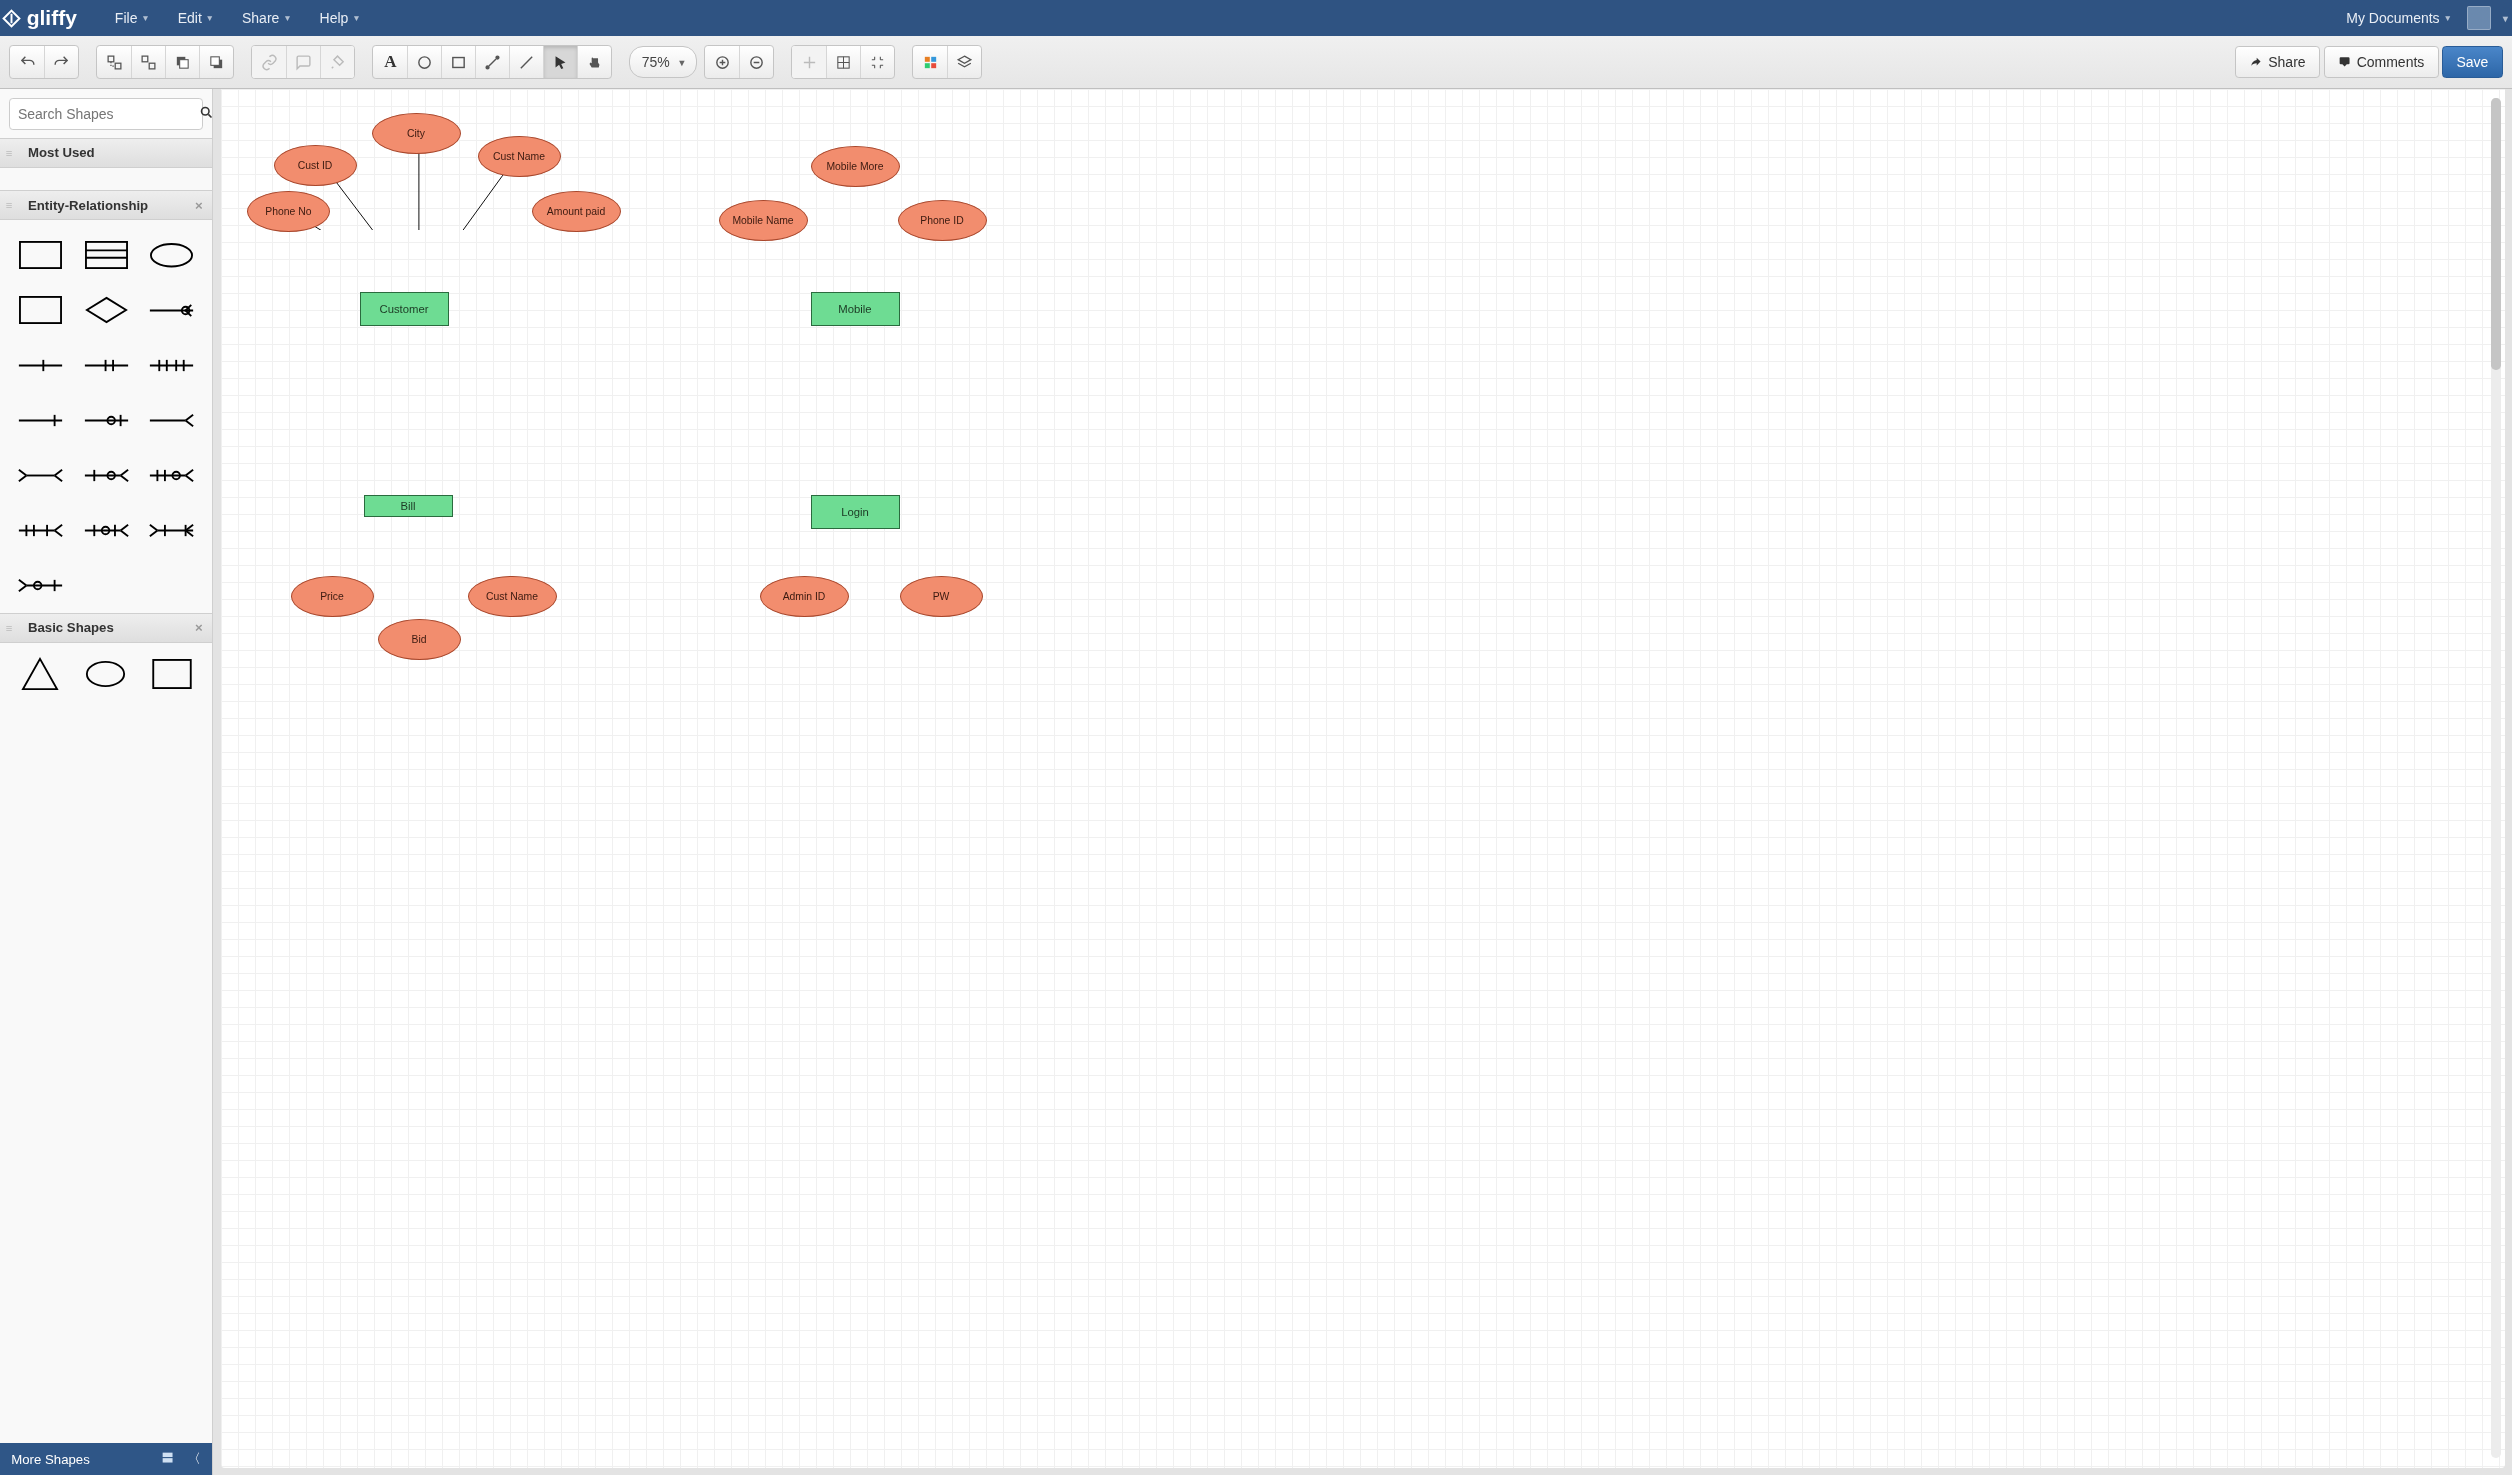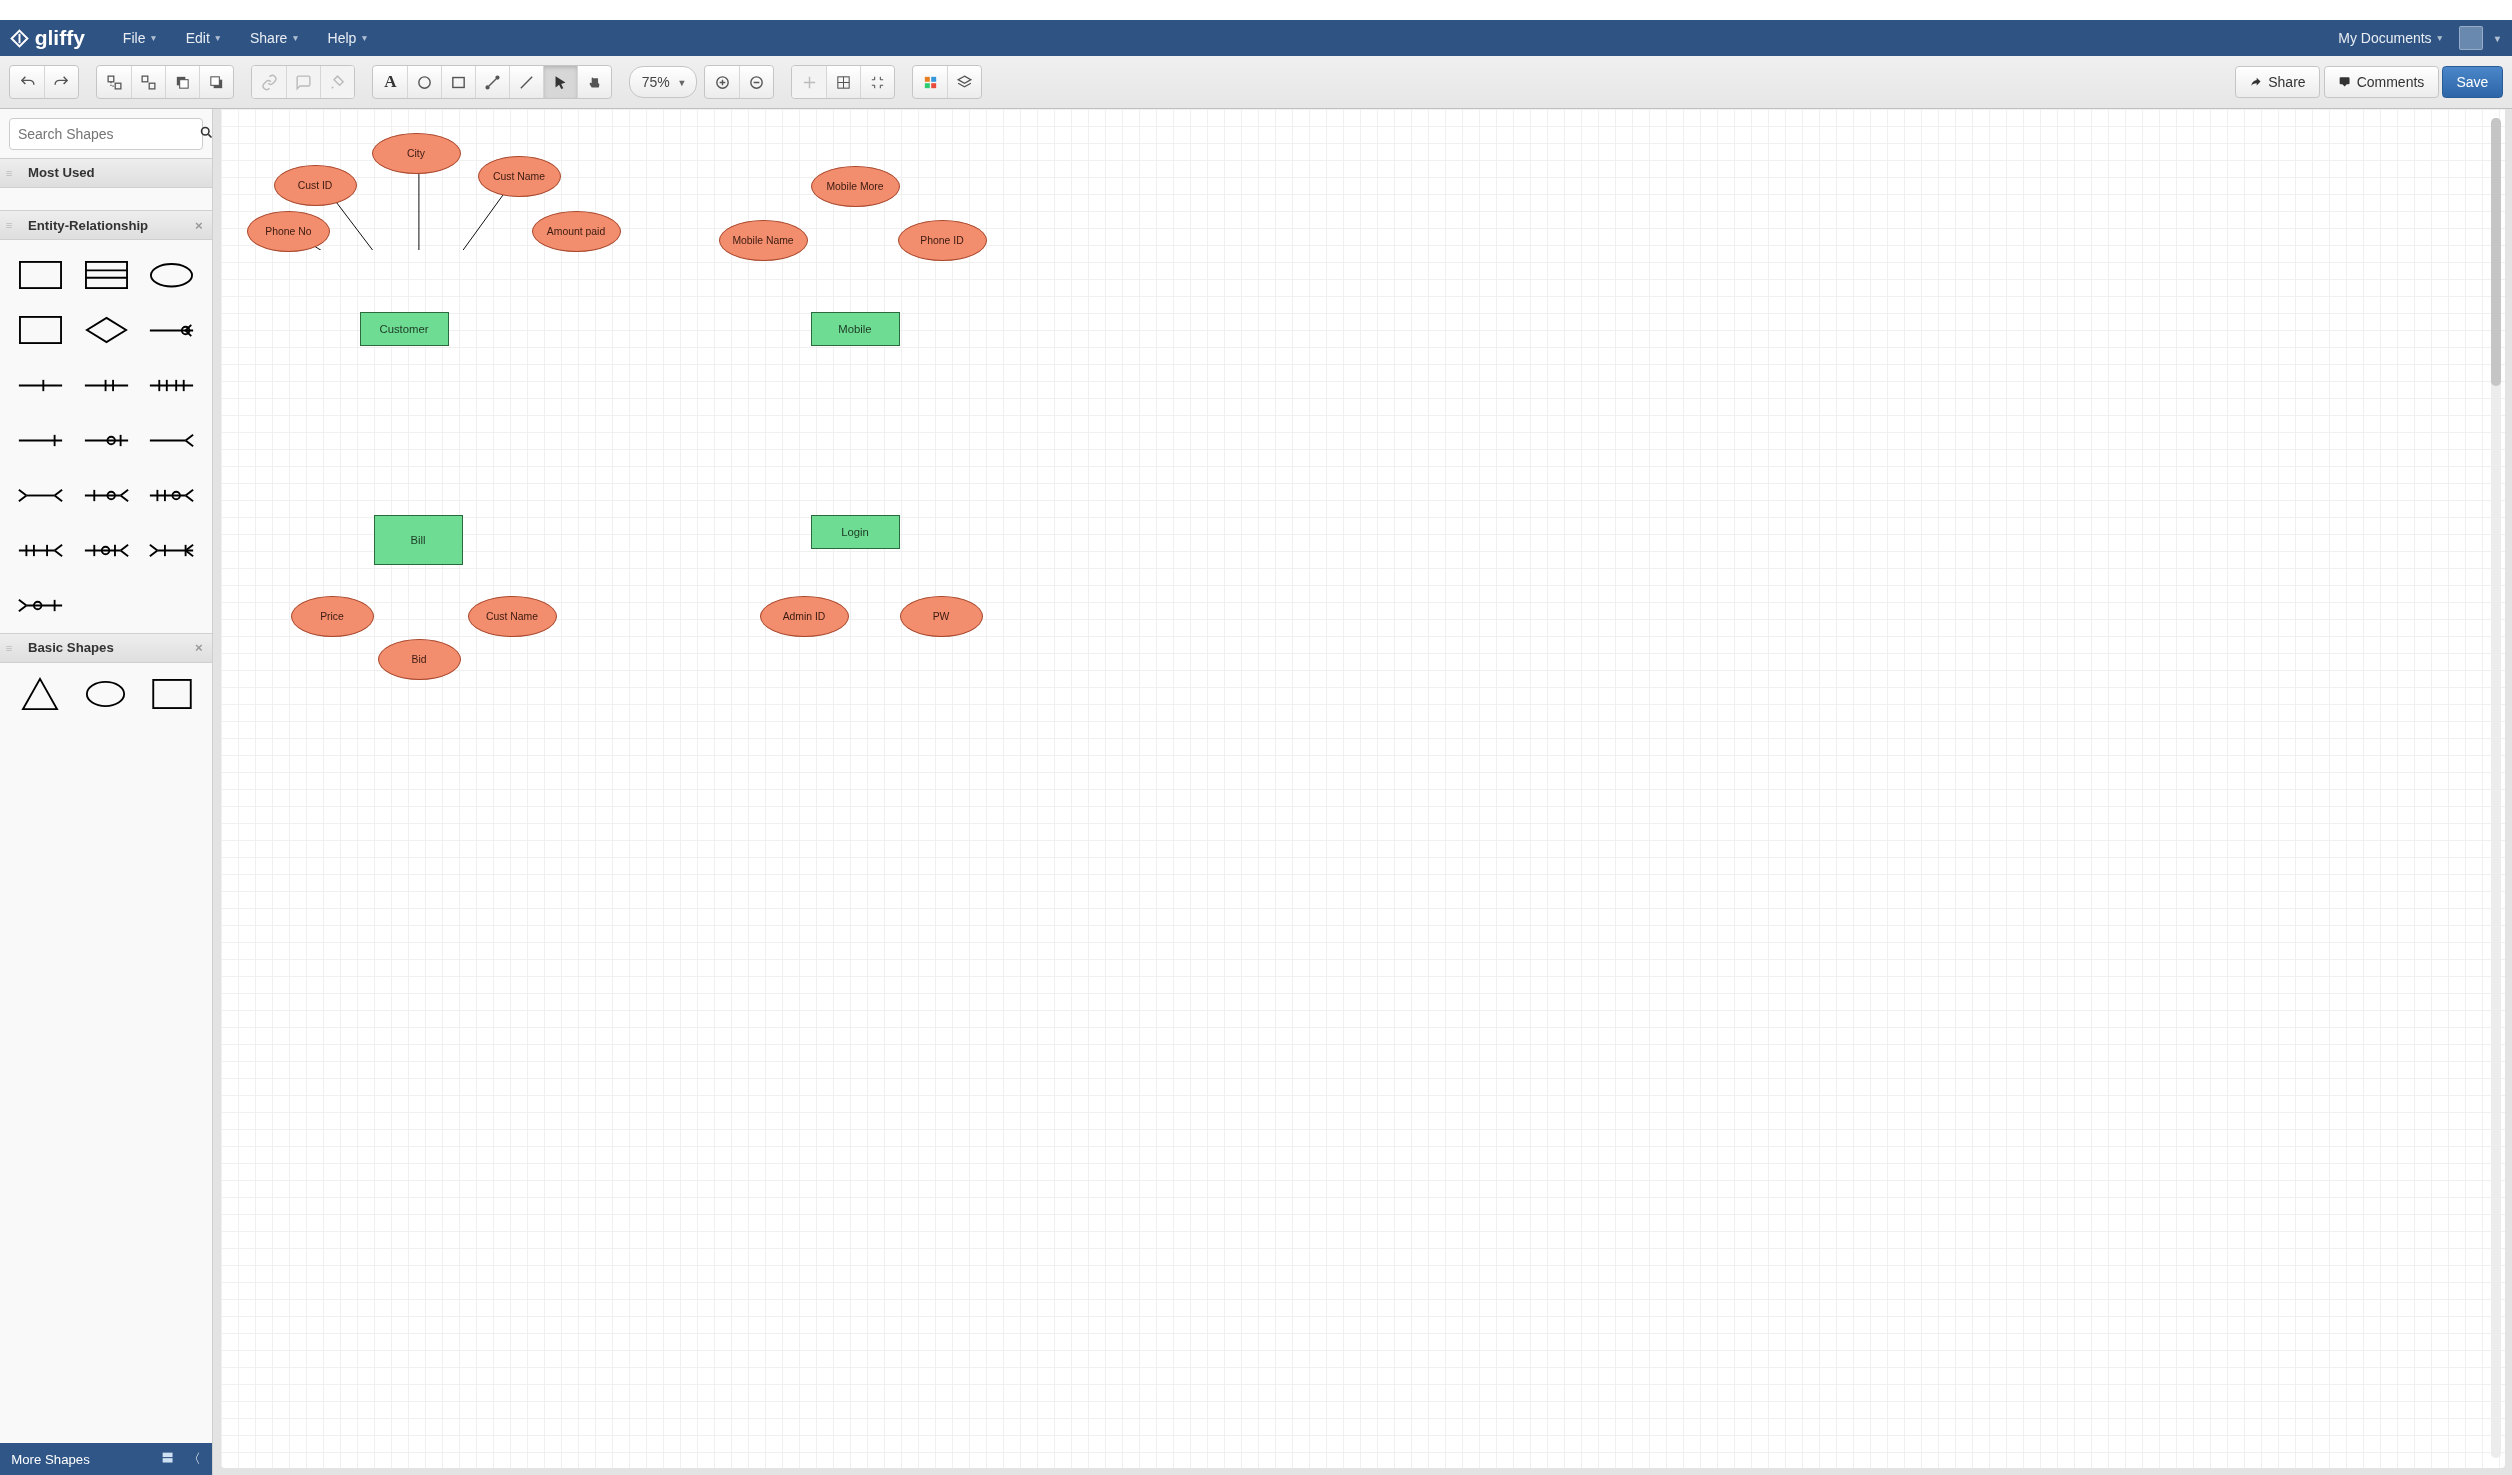--- a/index.html
+++ b/index.html
@@ -1,20 +1,20 @@
 <!DOCTYPE html>
 <html style="font-size:15px"><head>
 <meta charset="utf-8">
 <style>
   * { box-sizing: border-box; margin: 0; padding: 0; font-family: -apple-system, "Helvetica Neue", Arial, sans-serif; }
   html, body { width: 100%; height: 100%; background: #fff; }
   body { display: flex; flex-direction: column; height: 100vh; overflow: hidden; }
 
   
-  .menubar { height: 36px; background: #2f5382; color:#e9eef5; display:flex; align-items:center; padding:0 10px; font-size:14px;margin-top:20px; }
+  .menubar { height: 36px; background: #2f5382; color:#e9eef5; display:flex; align-items:center; padding:0 2px; font-size:14px; }
   .menubar .logo { display:flex; align-items:center; gap:5.7px; font-weight:700; font-size:21px; color:#fff; margin-right:38px; }
   .menubar .logo svg { width:19px; height:19px; }
   .menubar .menu { display:flex; gap:28px; }
   .menubar .menu-item { display:flex; align-items:center; gap:3.8px; cursor:pointer; }
   .menubar .menu-item .caret { font-size:8.5px; opacity:.7; }
   .menubar .spacer { flex:1; }
   .menubar .right { display:flex; align-items:center; gap:7.5px; }
   .menubar .avatar { width:24.5px; height:24.5px; background:#6a89ae; border:0.9px solid rgba(255,255,255,.3); border-radius:1.9px; margin-left:7.5px; }
   .menubar .caret-down { font-size:9.4px; opacity:.7; margin-left:1.9px; }
 
@@ -559,21 +559,21 @@
         <div class="attr" style="left:498px;top:111px;width:89px;height:41px;">
             <span>Mobile Name</span>
           </div>
         <div class="attr" style="left:590px;top:57px; width:89px;height:41px;">
             <span>Mobile More</span>
           </div>
         <div class="attr" style="left:677px;top:111px;width:89px;height:41px;">
             <span>Phone ID</span>
           </div>
 
-        <div class="entity-rect" style="left:153px;top:406px;width:89px;height:50px;">
+        <div class="entity-rect" style="left:143px;top:406px;width:89px;height:22px;">
             <span>Bill</span>
           </div>
         <div class="attr" style="left:70px; top:487px;width:83px;height:41px;">
             <span>Price</span>
           </div>
         <div class="attr" style="left:157px;top:530px;width:83px;height:41px;">
             <span>Bid</span>
           </div>
         <div class="attr" style="left:247px;top:487px;width:89px;height:41px;">
             <span>Cust Name</span>

